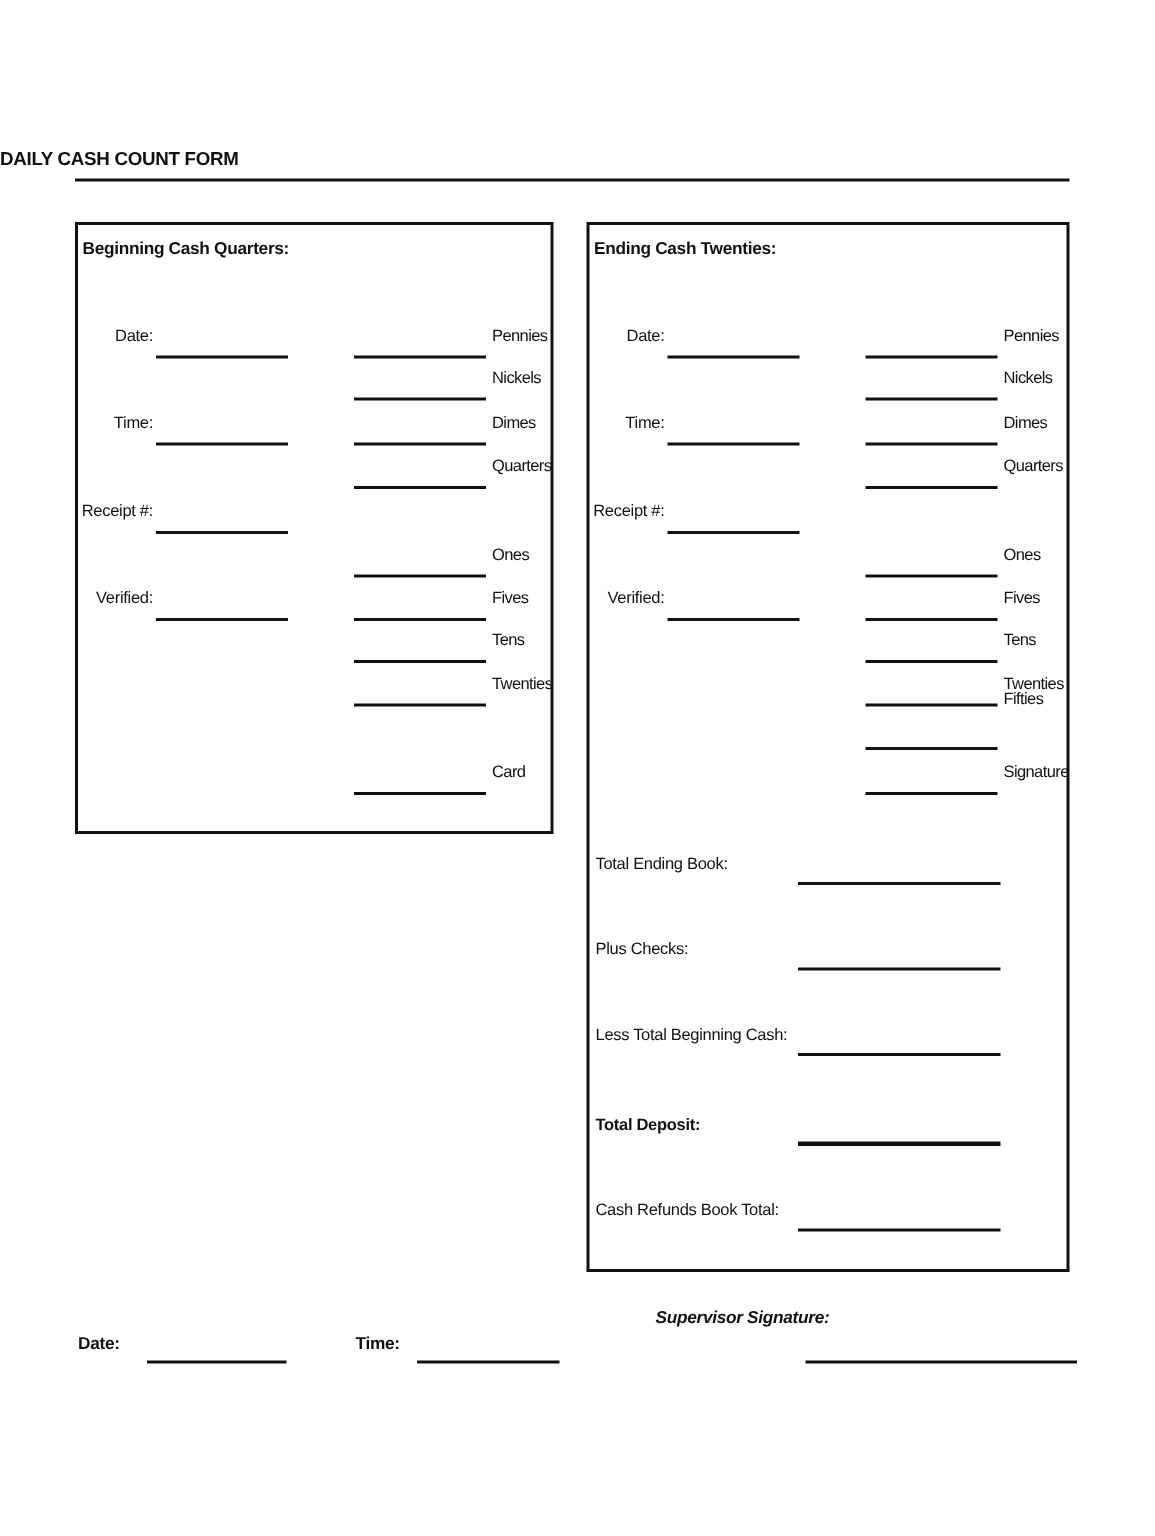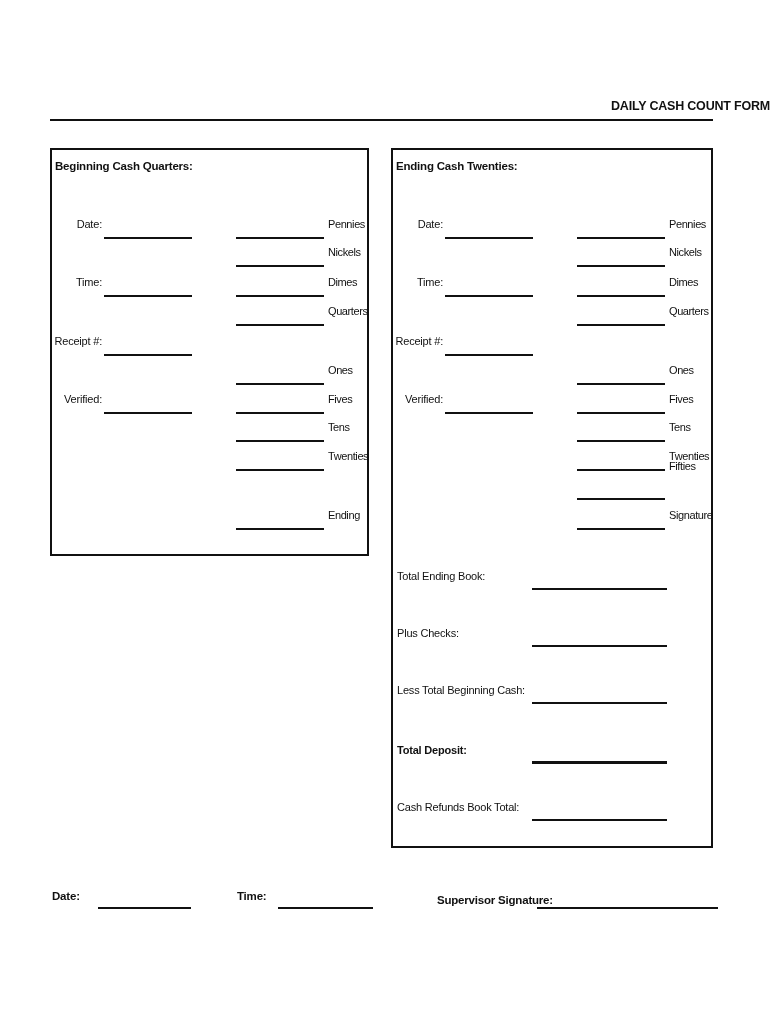--- a/index.html
+++ b/index.html
@@ -16,21 +16,21 @@
   .box-heading { position:absolute; left:3px; top:10px; font-size:11.5px; font-weight:bold; white-space:nowrap; }
   .field-lbl { left:0; width:50px; text-align:right; }
   .field-line { left:52px; width:88px; }
   .denom-line { left:184px; width:88px; }
   .denom-lbl { left:276px; letter-spacing:-0.4px; }
   .sum-lbl { left:4px; }
   .sum-line { left:139px; width:135px; }
   .cc-lbl { left:2px; }
   .cc-line { left:142px; width:128px; }
   .title {
-    position:absolute; left:0; top:99px; width:770px; text-align:right;
+    position:absolute; left:0; top:99px; width:770px; text-align:left;
     font-size:12.5px; font-weight:bold; letter-spacing:-0.2px;
   }
   .title-rule { left:50px; top:119px; width:663px; }
 </style>
 </head>
 <body>
 
 <div class="page">
 
   <div class="title">DAILY CASH COUNT FORM</div>
@@ -60,21 +60,21 @@
     <div class="line denom-line" style="top:233px"></div>
     <div class="lbl denom-lbl" style="top:214px">Ones</div>
     <div class="line denom-line" style="top:262px"></div>
     <div class="lbl denom-lbl" style="top:243px">Fives</div>
     <div class="line denom-line" style="top:290px"></div>
     <div class="lbl denom-lbl" style="top:271px">Tens</div>
     <div class="line denom-line" style="top:319px"></div>
     <div class="lbl denom-lbl" style="top:300px">Twenties</div>
 
     <div class="line denom-line" style="top:378px"></div>
-    <div class="lbl denom-lbl" style="top:359px">Ending</div>
+    <div class="lbl denom-lbl" style="top:359px">Card</div>
   </section>
 
   <section class="box" style="left:391px; top:148px; width:322px; height:700px;">
     <div class="box-heading">Ending Cash Twenties:</div>
 
     <div class="lbl field-lbl" style="top:68px">Date:</div>
     <div class="line field-line" style="top:87px"></div>
     <div class="lbl field-lbl" style="top:126px">Time:</div>
     <div class="line field-line" style="top:145px"></div>
     <div class="lbl field-lbl" style="top:185px">Receipt #:</div>
@@ -114,16 +114,16 @@
     <div class="line sum-line thick" style="top:611px"></div>
     <div class="lbl sum-lbl" style="top:651px">Cash Refunds Book Total:</div>
     <div class="line sum-line" style="top:669px"></div>
   </section>
 
 
   <div class="lbl bold" style="left:52px; top:890px; font-size:11.5px;">Date:</div>
   <div class="line" style="left:98px; top:907px; width:93px;"></div>
   <div class="lbl bold" style="left:237px; top:890px; font-size:11.5px;">Time:</div>
   <div class="line" style="left:278px; top:907px; width:95px;"></div>
-  <div class="lbl bold" style="left:437px; top:894px; font-size:11.5px;">Supervisor Signature:</div>
+  <div class="lbl bold" style="left:437px; top:873px; font-size:11.5px;font-style:italic;">Supervisor Signature:</div>
   <div class="line" style="left:537px; top:907px; width:181px;"></div>
 
 </div>
 
 </body></html>

